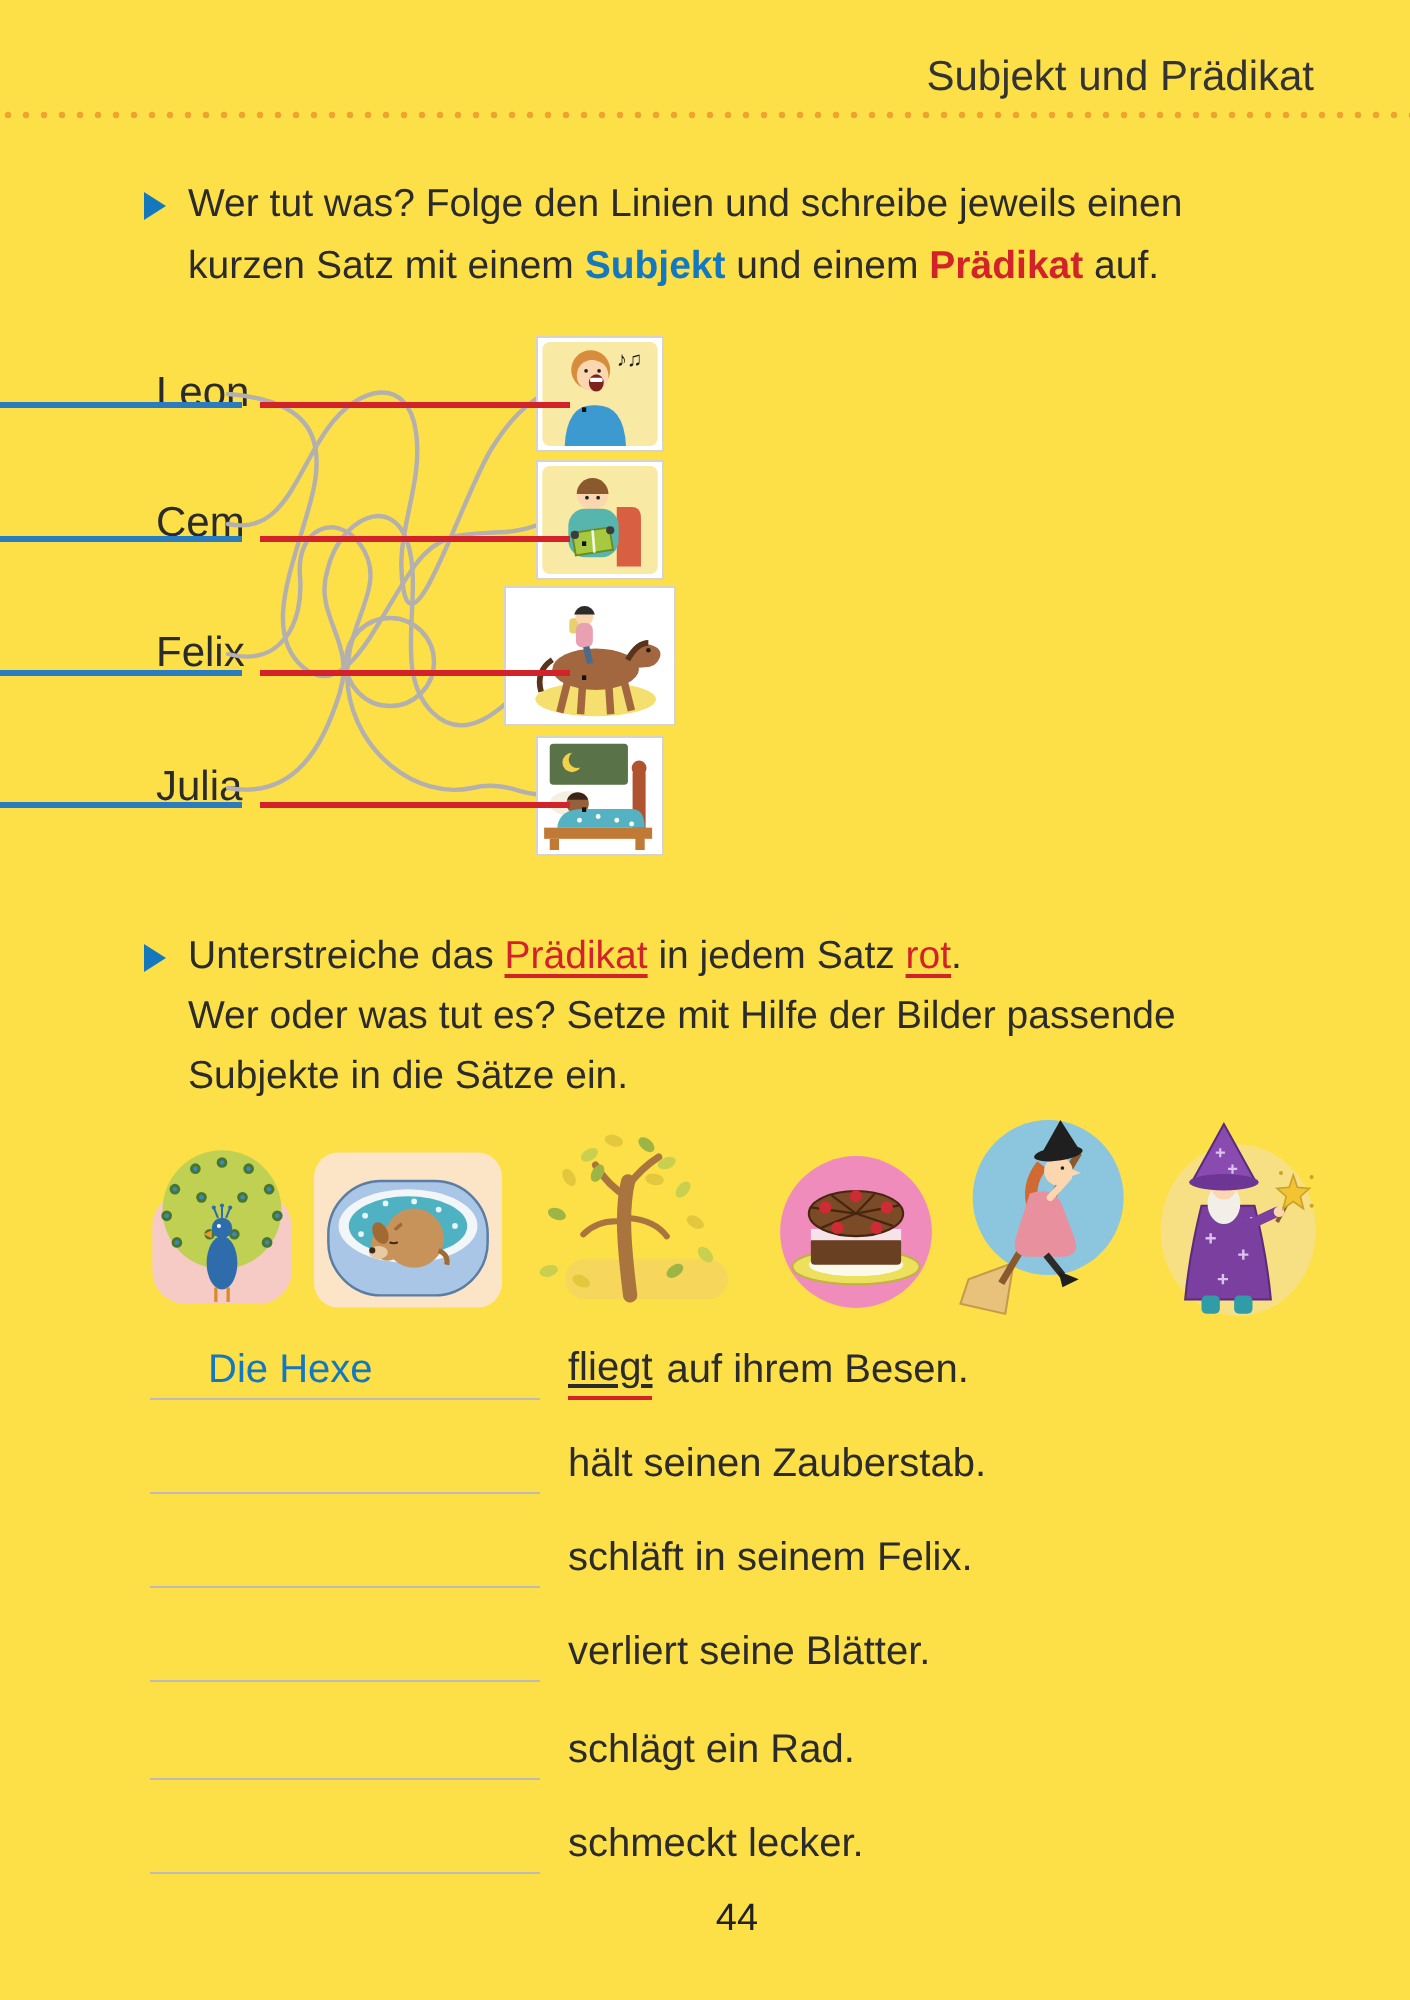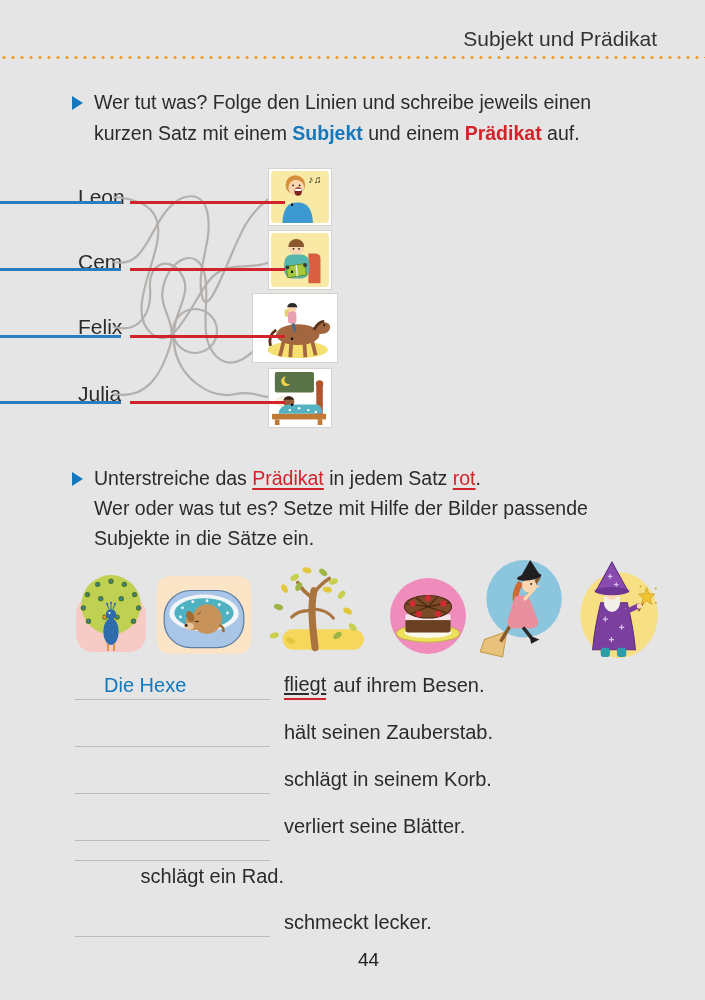--- a/index.html
+++ b/index.html
@@ -1,17 +1,17 @@
 <!DOCTYPE html>
 <html><head>
 <meta charset="utf-8">
 <style>
   html,body{margin:0;padding:0;background:#ffffff;}
   .page{
-    position:relative;width:705px;height:1000px;background:#e5e5e5;overflow:hidden;
+    position:relative;width:705px;height:1000px;background:#fde047;overflow:hidden;
     font-family:"Liberation Sans","DejaVu Sans",sans-serif;color:#2b2b2b;
   }
   
   .hdr{position:absolute;top:27px;right:48px;font-size:21px;color:#333;}
   .dotline{position:absolute;top:55px;left:0;width:705px;height:5px;
     background-image:radial-gradient(circle at 4px 2.5px,#f0a330 1.6px,rgba(0,0,0,0) 1.8px);
     background-size:9px 5px;background-repeat:repeat-x;}
   
   .tri{position:absolute;width:0;height:0;border-left:11px solid #1478be;
     border-top:7px solid transparent;border-bottom:7px solid transparent;}
@@ -366,28 +366,28 @@
       <span class="rest">auf ihrem Besen.</span>
   </div>
   <div class="sent" style="top:717px;text-align:center;">
     <span class="blank"></span>
       <span class="verb"></span>
       <span class="rest">hält seinen Zauberstab.</span>
   </div>
   <div class="sent" style="top:764px;">
     <span class="blank"></span>
       <span class="verb"></span>
-      <span class="rest">schlägt in seinem Korb.</span>
+      <span class="rest">schläft in seinem Felix.</span>
   </div>
   <div class="sent" style="top:811px;">
     <span class="blank"></span>
       <span class="verb"></span>
       <span class="rest">verliert seine Blätter.</span>
   </div>
-  <div class="sent" style="top:860px;flex-direction:column;">
+  <div class="sent" style="top:860px;">
     <span class="blank"></span>
       <span class="verb"></span>
       <span class="rest">schlägt ein Rad.</span>
   </div>
   <div class="sent" style="top:907px;">
     <span class="blank"></span>
       <span class="verb"></span>
       <span class="rest">schmeckt lecker.</span>
   </div>
 

